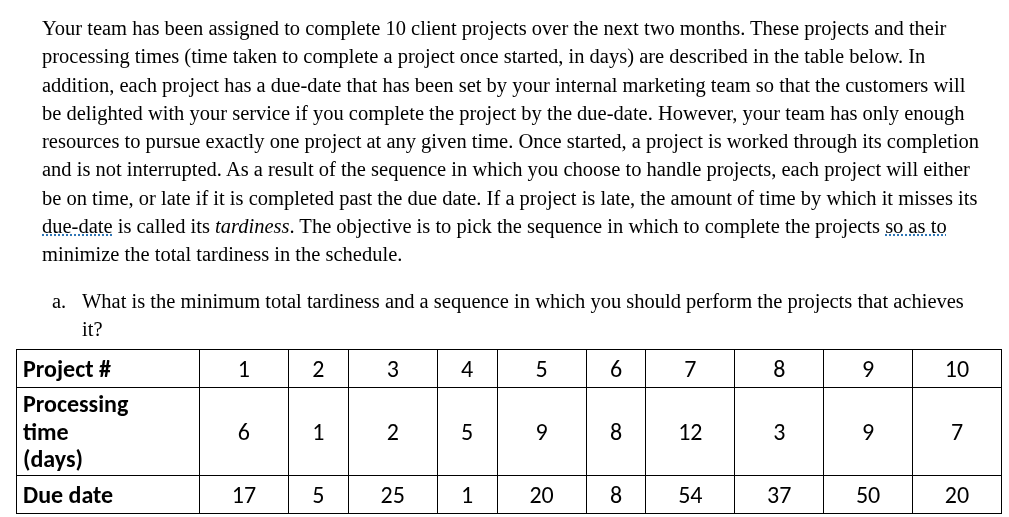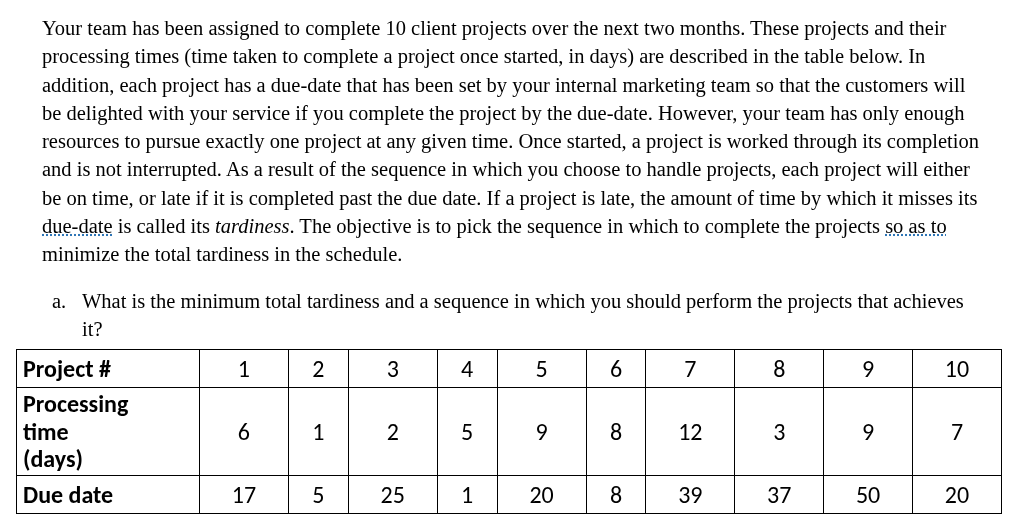--- a/index.html
+++ b/index.html
@@ -110,21 +110,21 @@
       <td>7</td>
     </tr>
     <tr>
       <td class="rowhead">Due date</td>
       <td>17</td>
       <td>5</td>
       <td>25</td>
       <td>1</td>
       <td>20</td>
       <td>8</td>
-      <td>39</td>
+      <td>54</td>
       <td>37</td>
       <td>50</td>
       <td>20</td>
     </tr>
   </tbody>
     </table>
 
 </div>
 
 </body></html>

